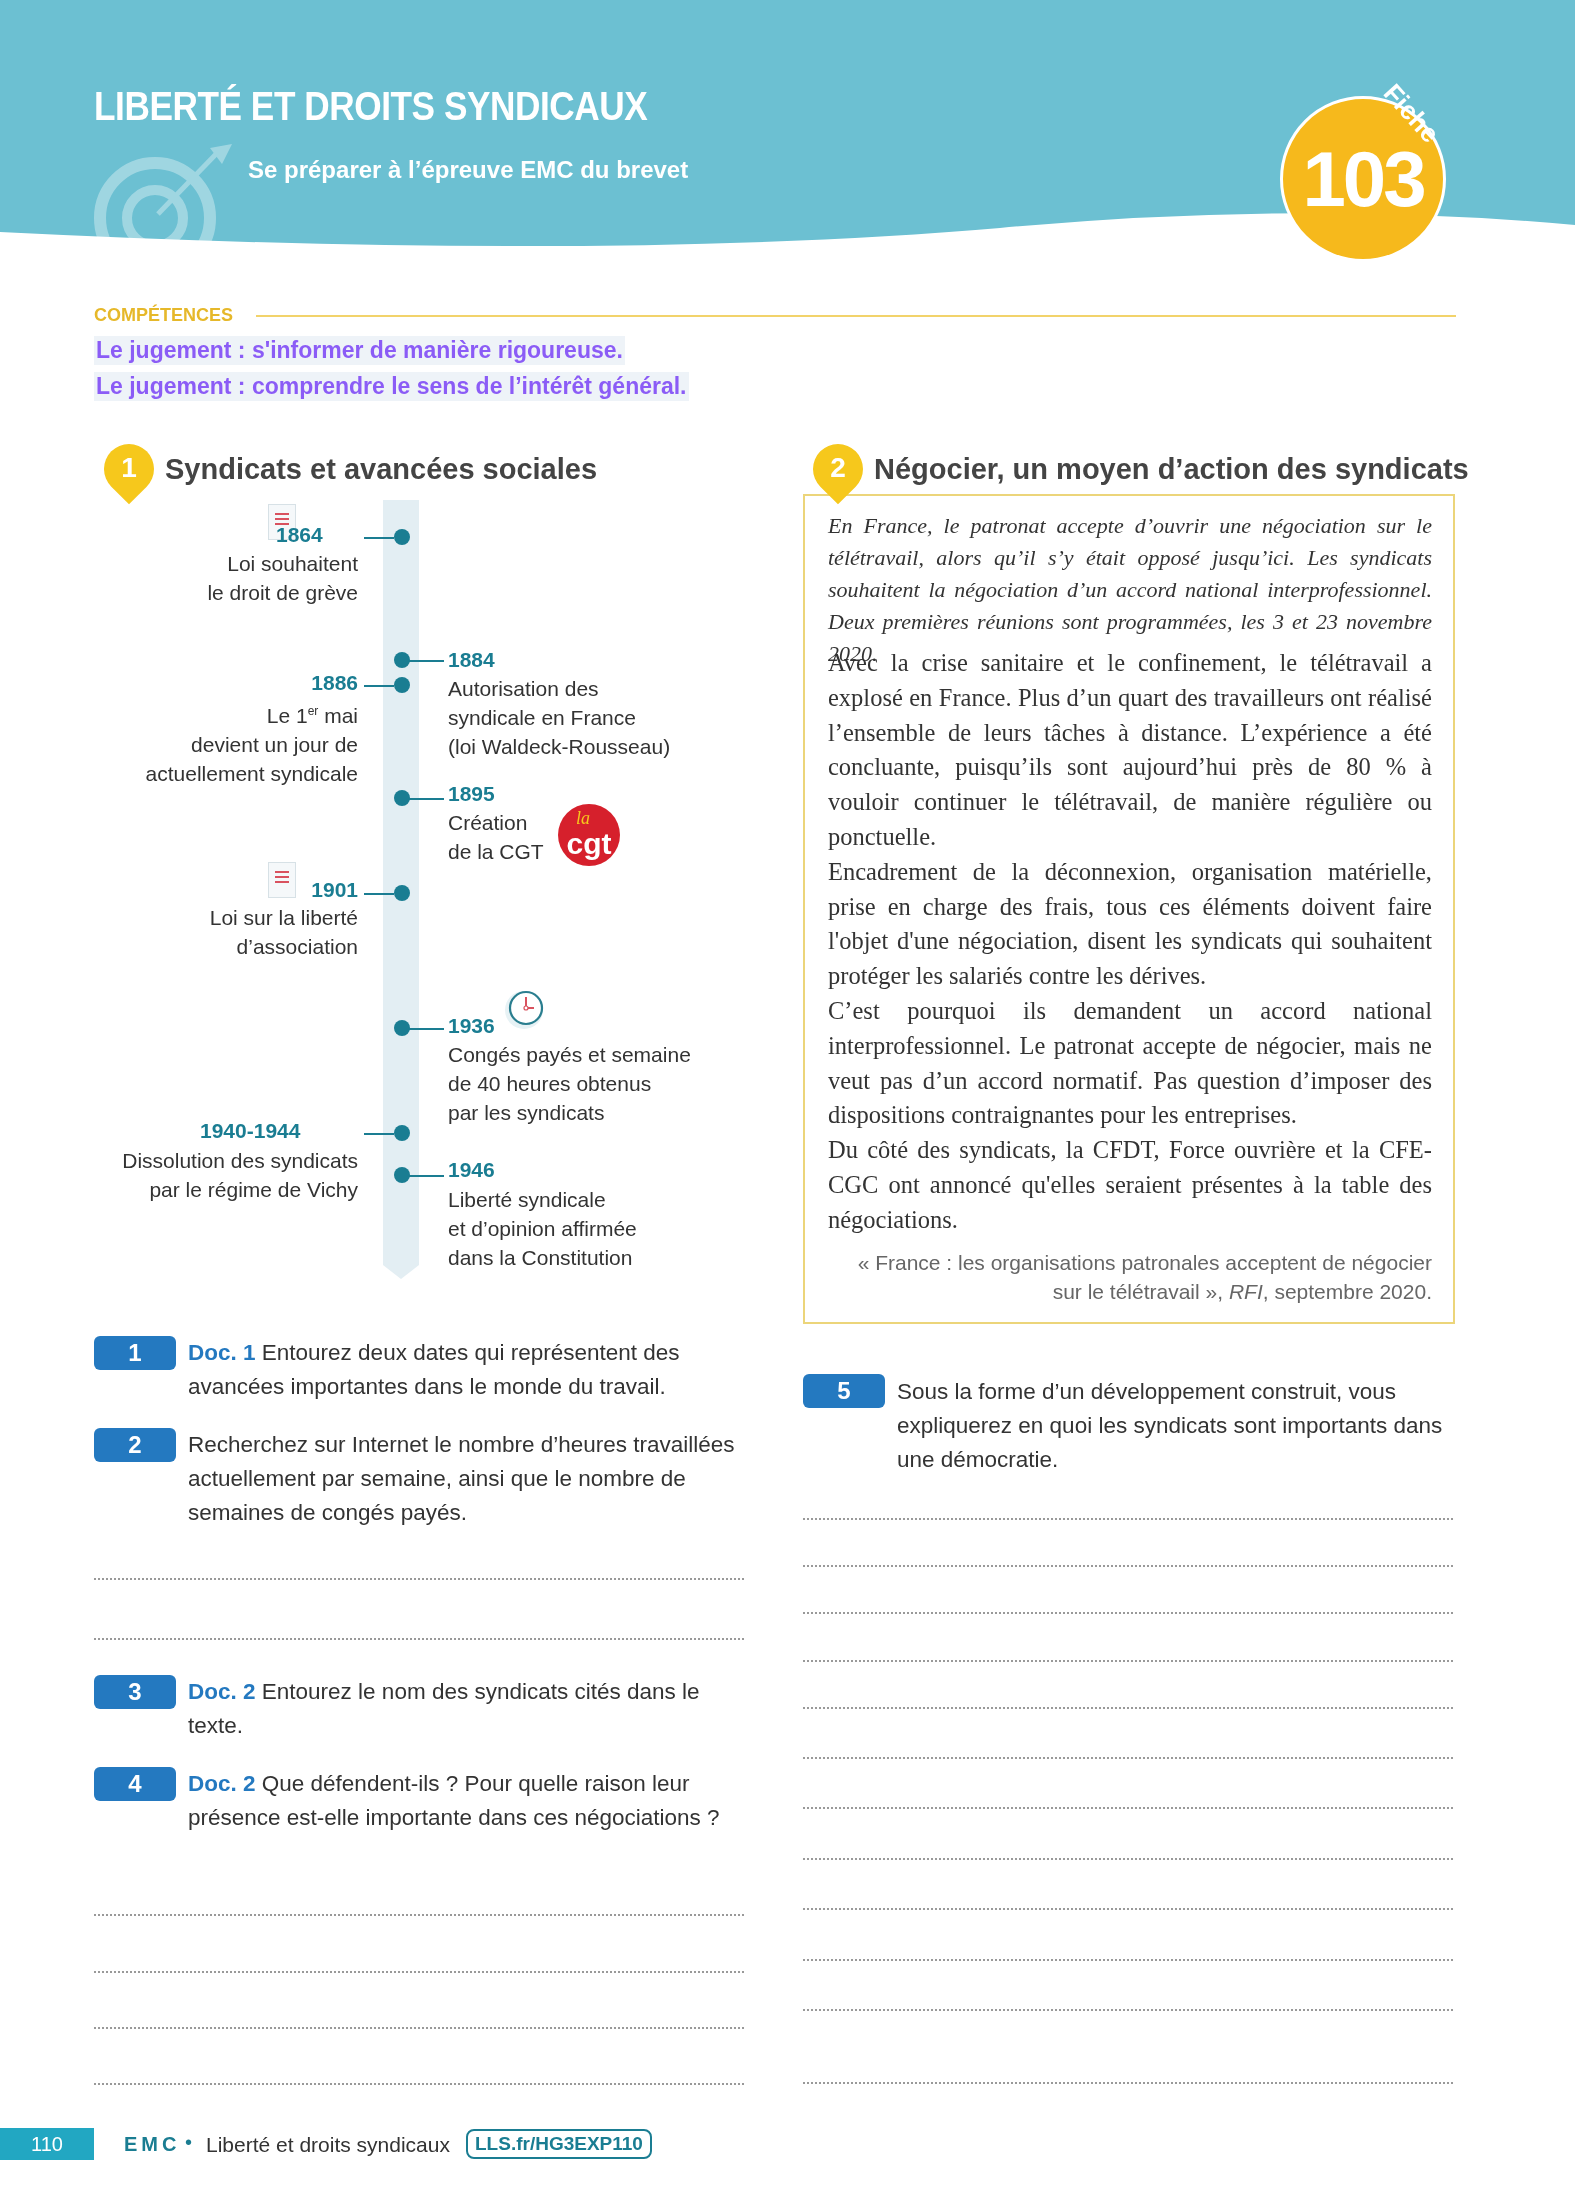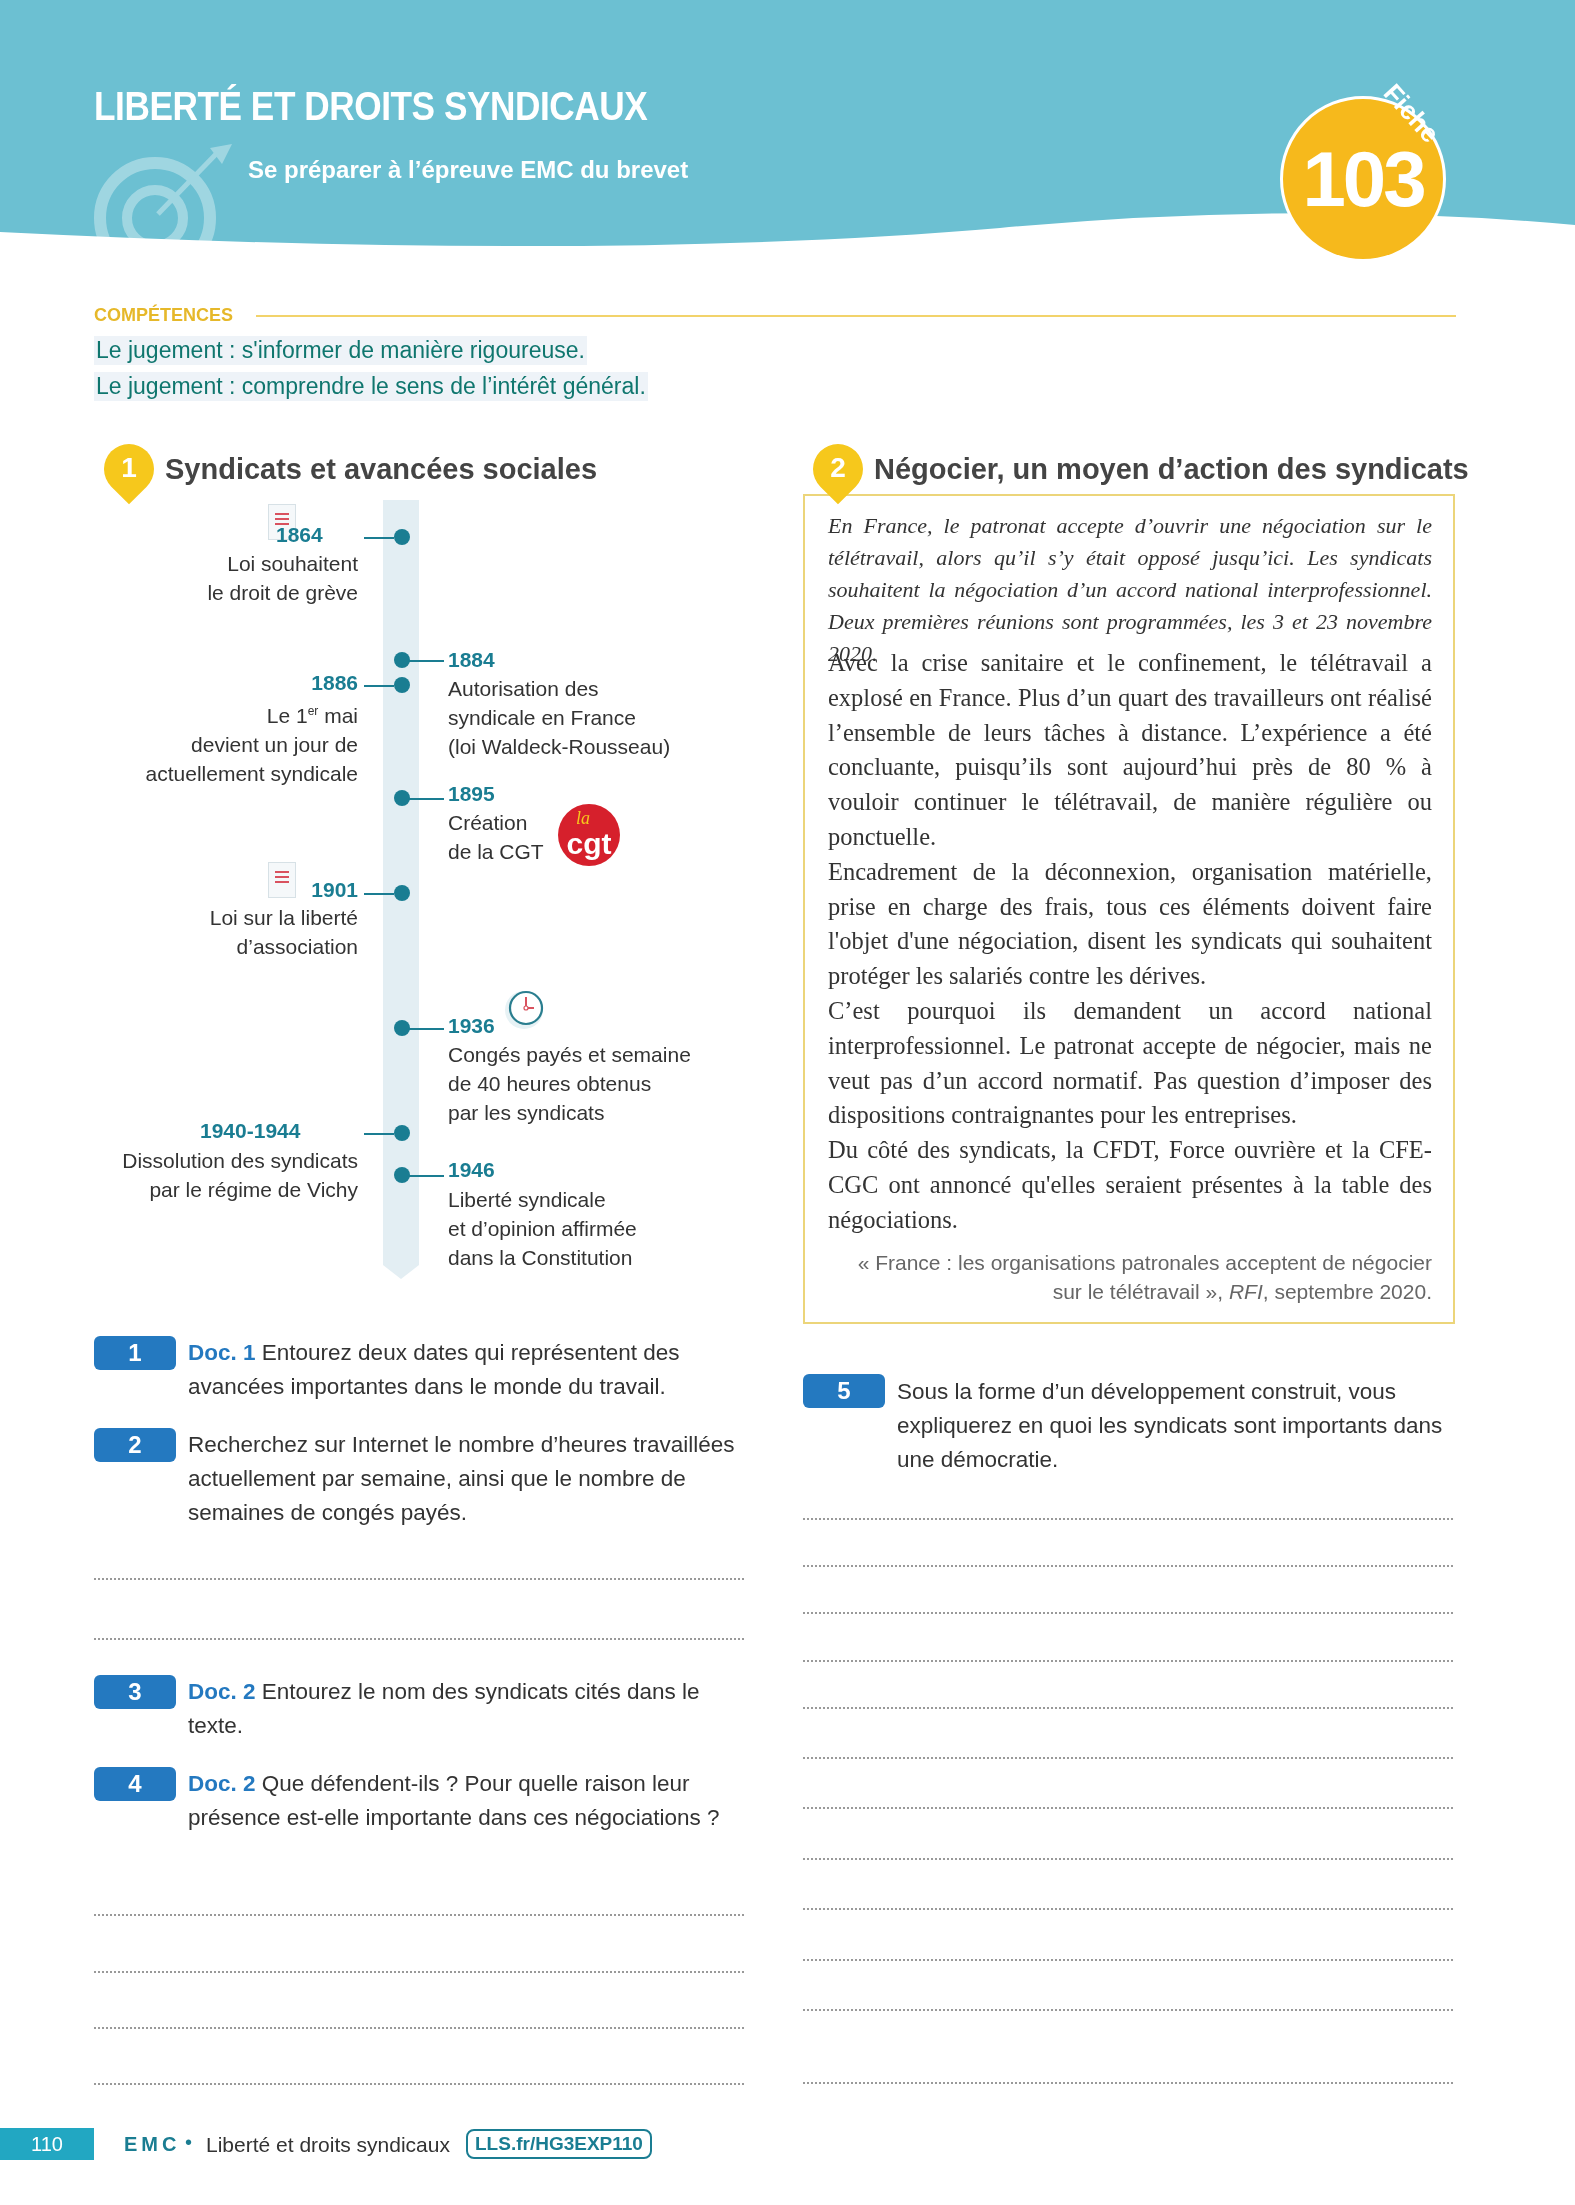--- a/index.html
+++ b/index.html
@@ -13,21 +13,21 @@
            font-family: "Liberation Sans Narrow", "Liberation Sans", sans-serif; transform: scaleX(0.88); transform-origin: left top; }
   #subtitle { left: 248px; top: 156px; font-size: 24px; font-weight: bold; color: #ffffff; }
   #fiche-badge { left: 1280px; top: 96px; width: 166px; height: 166px; border-radius: 50%; background: #f6b91c;
                  border: 3px solid #ffffff; box-sizing: border-box; display: flex; align-items: center; justify-content: center; }
   #fiche-number { font-size: 78px; font-weight: bold; color: #ffffff; letter-spacing: -3px; }
   #fiche-label { left: 1400px; top: 78px; font-size: 26px; font-weight: bold; color: #ffffff; transform: rotate(48deg); transform-origin: left top; }
 
   
   #competences-label { left: 94px; top: 305px; font-size: 18px; font-weight: bold; color: #e6b82a; }
   #competences-rule { left: 256px; top: 315px; width: 1200px; height: 2px; background: #f2d36b; }
-  .comp-line { left: 94px; font-size: 23px; color: #0f766e; background: #eef3f8; padding: 1px 2px; }
+  .comp-line { left: 94px; font-size: 23px; color: #8b5cf6; background: #eef3f8; padding: 1px 2px; font-weight: bold; }
 
   
   .pin { width: 50px; height: 50px; background: #f6c81c; border-radius: 50% 50% 50% 0; transform: rotate(-45deg); }
   .pin-num { width: 50px; text-align: center; font-size: 28px; color: #ffffff; font-weight: bold; }
   .sec-title { font-size: 29px; font-weight: bold; color: #444444; }
 
   
   #tl-bar { left: 383px; top: 500px; width: 36px; height: 765px; background: #e3eef3; }
   #tl-arrow { left: 383px; top: 1265px; width: 0; height: 0; border-left: 18px solid transparent; border-right: 18px solid transparent; border-top: 14px solid #e3eef3; }
   .dot { width: 16px; height: 16px; border-radius: 50%; background: #1a7d92; }

